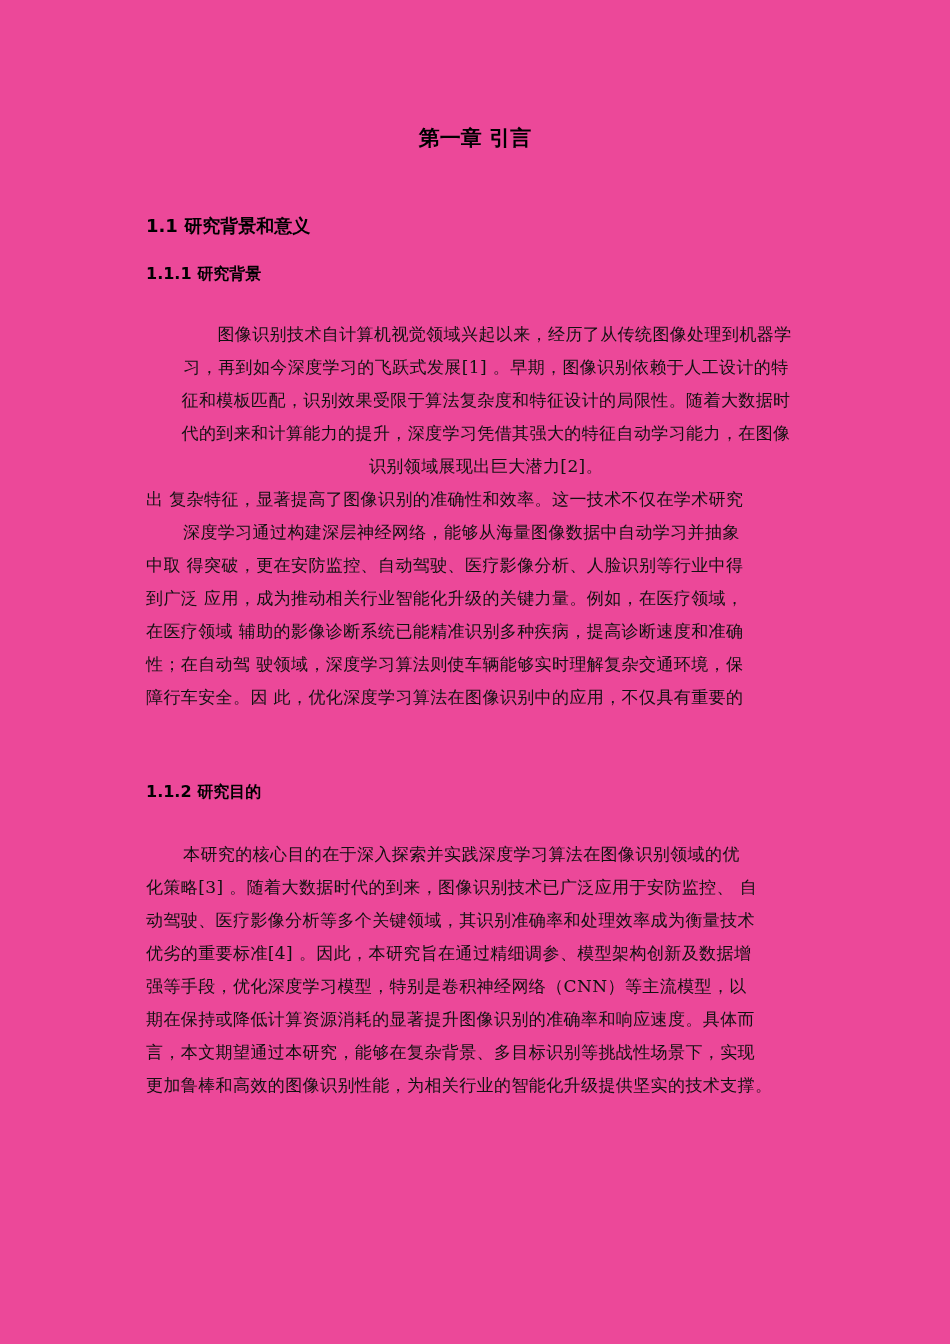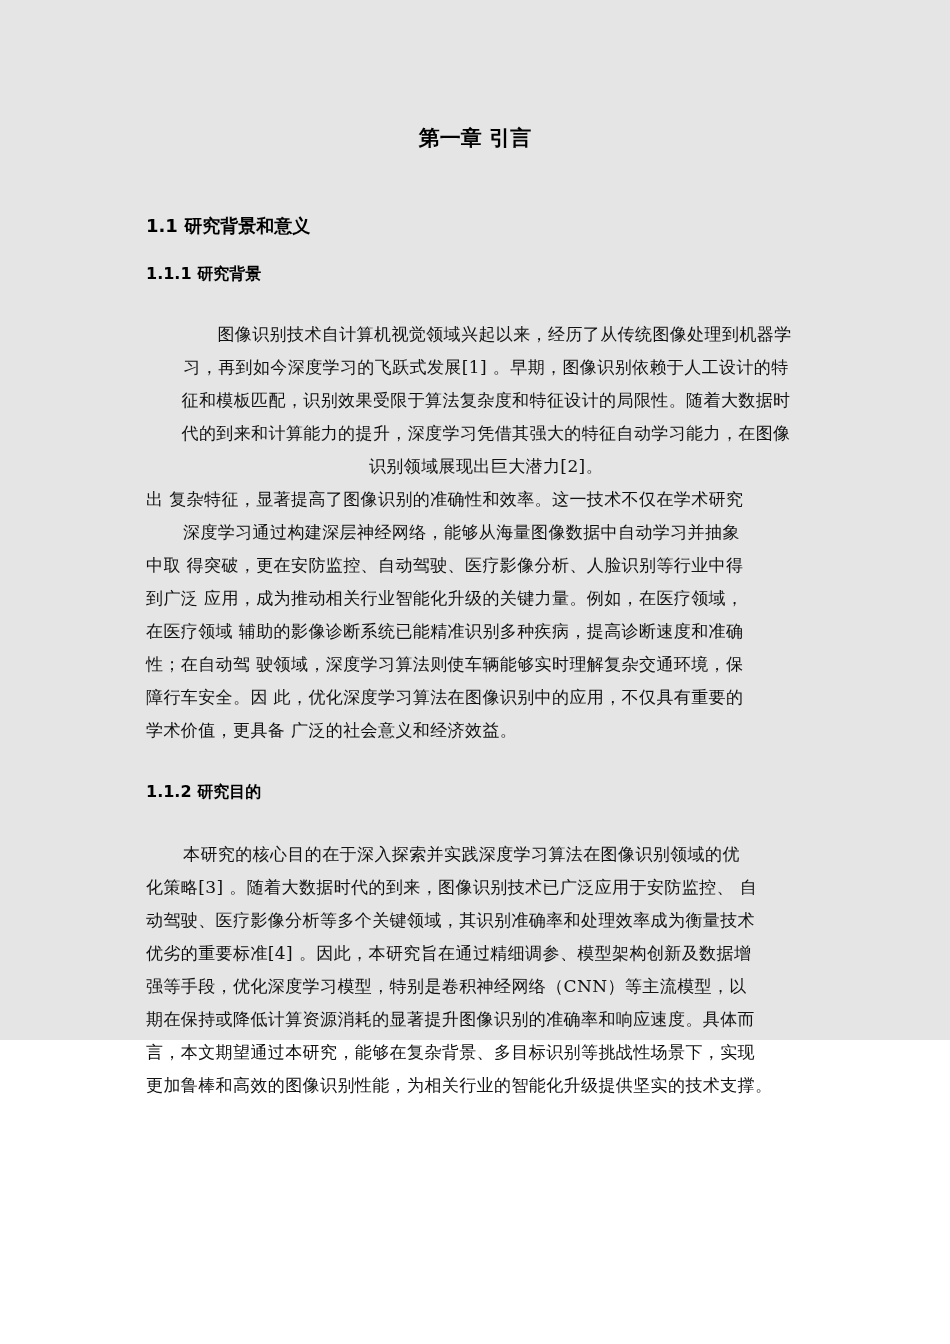--- a/index.html
+++ b/index.html
@@ -1,17 +1,17 @@
 <!DOCTYPE html>
 <html><head>
 <meta charset="utf-8">
 <style>
   html, body { margin: 0; padding: 0; background: #ffffff; }
   body { width: 950px; height: 1344px; position: relative; overflow: hidden; }
-  .page { position: absolute; left: 0; top: 0; width: 950px; height: 1040px; background: #e5e5e5; }
+  .page { position: absolute; left: 0; top: 0; width: 950px; height: 1344px; background: #ec4899; }
   .chapter-title {
     position: absolute; left: 0; width: 950px; top: 124px; text-align: center;
     font-family: "DejaVu Sans", sans-serif; font-weight: bold; font-size: 21px;
     color: #000; letter-spacing: 0px;
   }
   .h2 {
     position: absolute; left: 146px; top: 194px;
     font-family: "DejaVu Sans", sans-serif; font-weight: bold; font-size: 18px; color: #000; margin-top: 20px;
   }
   .h3 {
@@ -46,21 +46,20 @@
   </div>
 
   <div class="para" style="top:483px;">
     <span class="line">出  复杂特征，显著提高了图像识别的准确性和效率。这一技术不仅在学术研究</span>
     <span class="line indent">深度学习通过构建深层神经网络，能够从海量图像数据中自动学习并抽象</span>
     <span class="line">中取  得突破，更在安防监控、自动驾驶、医疗影像分析、人脸识别等行业中得</span>
     <span class="line">到广泛  应用，成为推动相关行业智能化升级的关键力量。例如，在医疗领域，</span>
     <span class="line">在医疗领域  辅助的影像诊断系统已能精准识别多种疾病，提高诊断速度和准确</span>
     <span class="line">性；在自动驾  驶领域，深度学习算法则使车辆能够实时理解复杂交通环境，保</span>
     <span class="line">障行车安全。因  此，优化深度学习算法在图像识别中的应用，不仅具有重要的</span>
-    <span class="line">学术价值，更具备  广泛的社会意义和经济效益。</span>
   </div>
 
   <div class="h3" style="top:782px;">1.1.2  研究目的</div>
 
   <div class="para" style="top:838px;">
     <span class="line indent">本研究的核心目的在于深入探索并实践深度学习算法在图像识别领域的优</span>
     <span class="line">化策略[3] 。随着大数据时代的到来，图像识别技术已广泛应用于安防监控、 自</span>
     <span class="line">动驾驶、医疗影像分析等多个关键领域，其识别准确率和处理效率成为衡量技术</span>
     <span class="line">优劣的重要标准[4] 。因此，本研究旨在通过精细调参、模型架构创新及数据增</span>
     <span class="line">强等手段，优化深度学习模型，特别是卷积神经网络（CNN）等主流模型，以</span>

